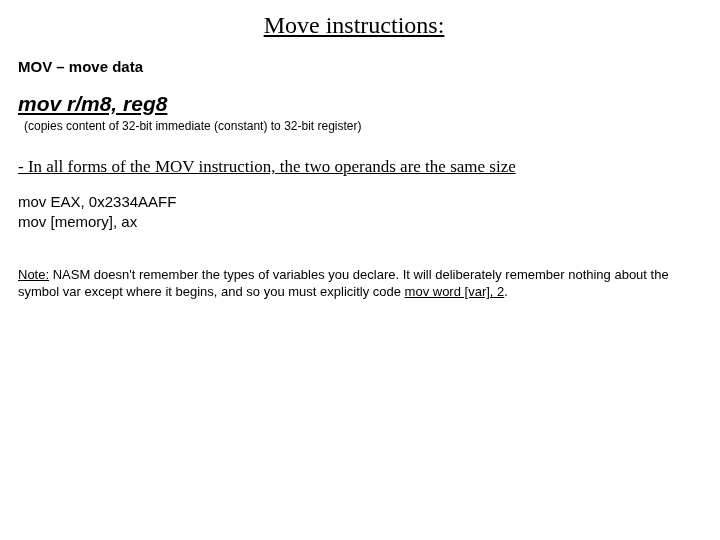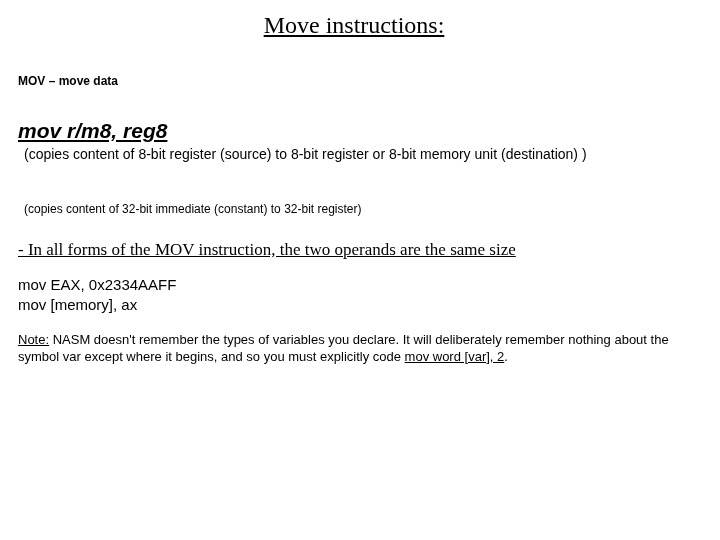--- a/index.html
+++ b/index.html
@@ -17,26 +17,26 @@
     box-sizing: border-box;
     width: 720px;
     height: 540px;
     padding: 10px 30px 18px 18px;
   }
   .title {
     text-align: center;
     font-family: "Times New Roman", serif;
     font-size: 24px;
     text-decoration: underline;
-    margin-bottom: 34px;
+    margin-bottom: 18px;
   }
   .heading {
     font-weight: bold;
-    font-size: 12px;
-    margin-bottom: 29px;
+    font-size: 15px;
+    margin-bottom: 14px;
   }
   .syntax {
     font-style: italic;
     font-size: 21px;
     text-decoration: underline;
     margin-bottom: 2px;
     font-weight: bold;
   }
   .desc {
     font-size: 14px;
@@ -58,38 +58,37 @@
     font-size: 15px;
     text-decoration: underline;
     margin-bottom: 1px;
   }
   .ex-line {
     font-size: 15px;
     margin-bottom: 1px;
   }
   .note-block {
     font-size: 13px;
-    margin-top: 16px;
+    margin-top: 34px;
     line-height: 1.35;
   }
   .note-u {
     text-decoration: underline;
   }
 </style>
 </head>
 <body>
 
 <div class="page">
 
   <div class="title">Move instructions:</div>
 
   <div class="heading">MOV – move data</div>
 
   <div class="syntax">mov r/m8, reg8</div>
-  <div class="desc">(copies content of 8-bit register (source) to 8-bit register or 8-bit memory unit (destination) )</div>
 
   <div class="desc2">(copies content of 32-bit immediate (constant) to 32-bit register)</div>
 
   <div class="serif-line">- In all forms of the MOV instruction, the two operands are the same size</div>
 
   <div class="ex-line">mov EAX, 0x2334AAFF</div>
   <div class="ex-line">mov [memory], ax</div>
 
   <div class="note-block">
     <span class="note-u">Note:</span><span> NASM doesn't remember the types of variables you declare. It will deliberately remember nothing about the symbol var except where it begins, and so you must explicitly code </span><span class="note-u">mov word [var], 2</span><span>.</span>

